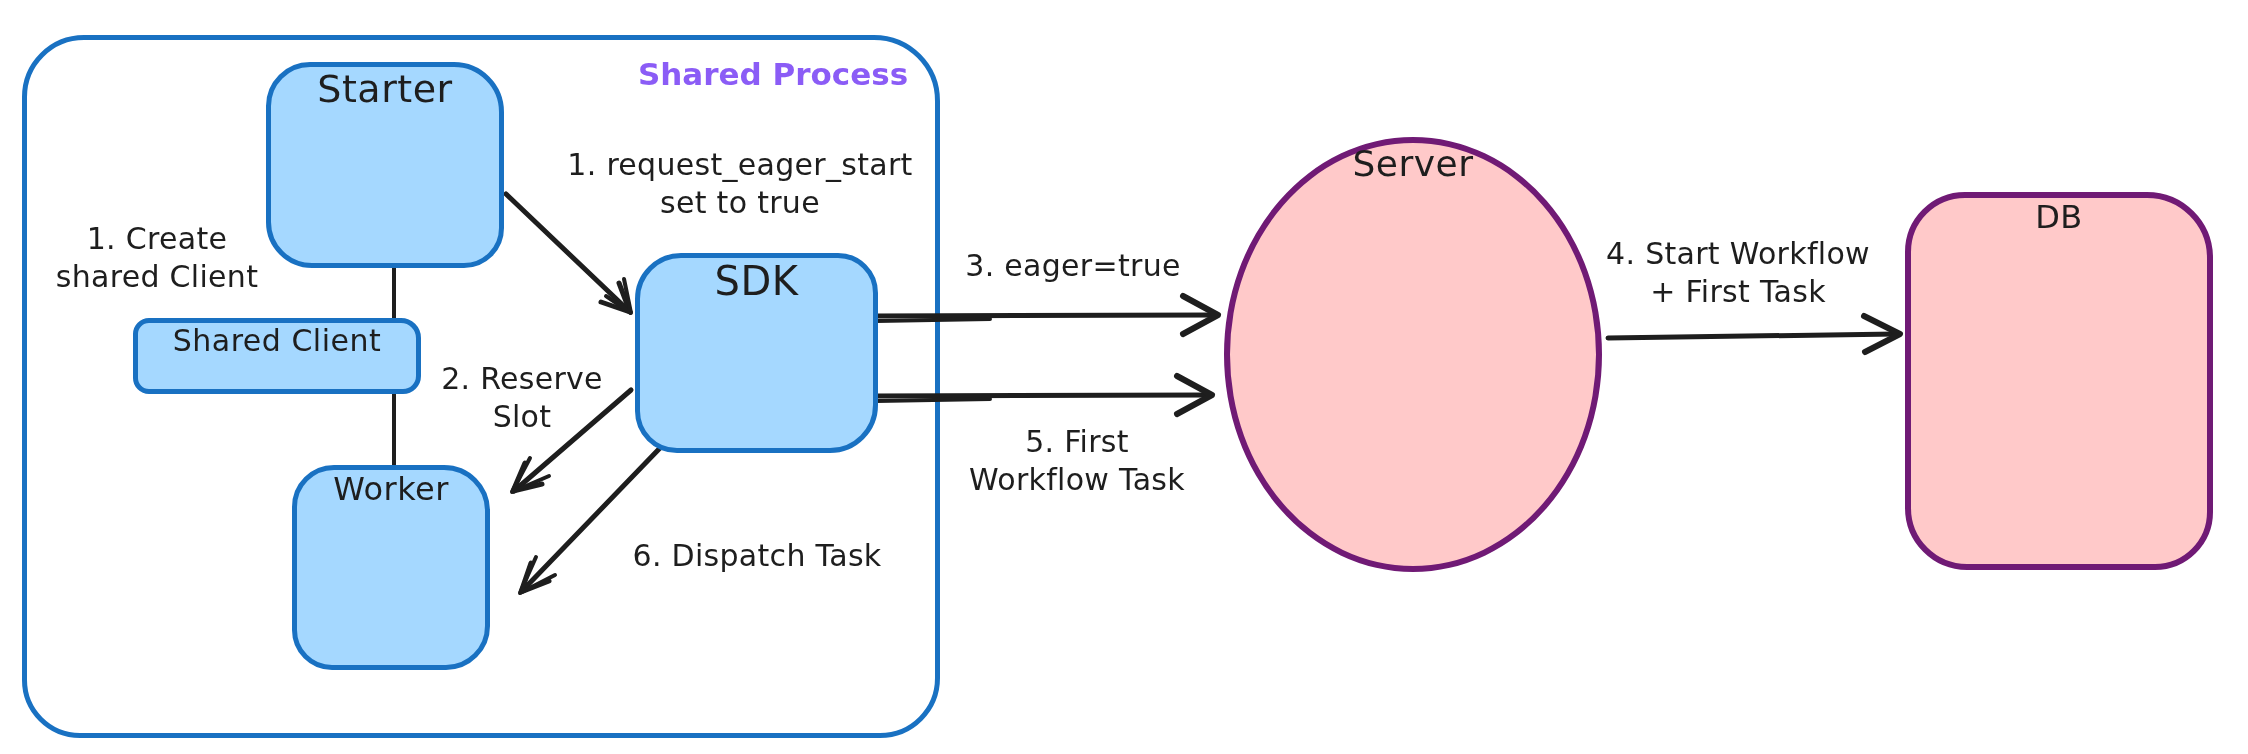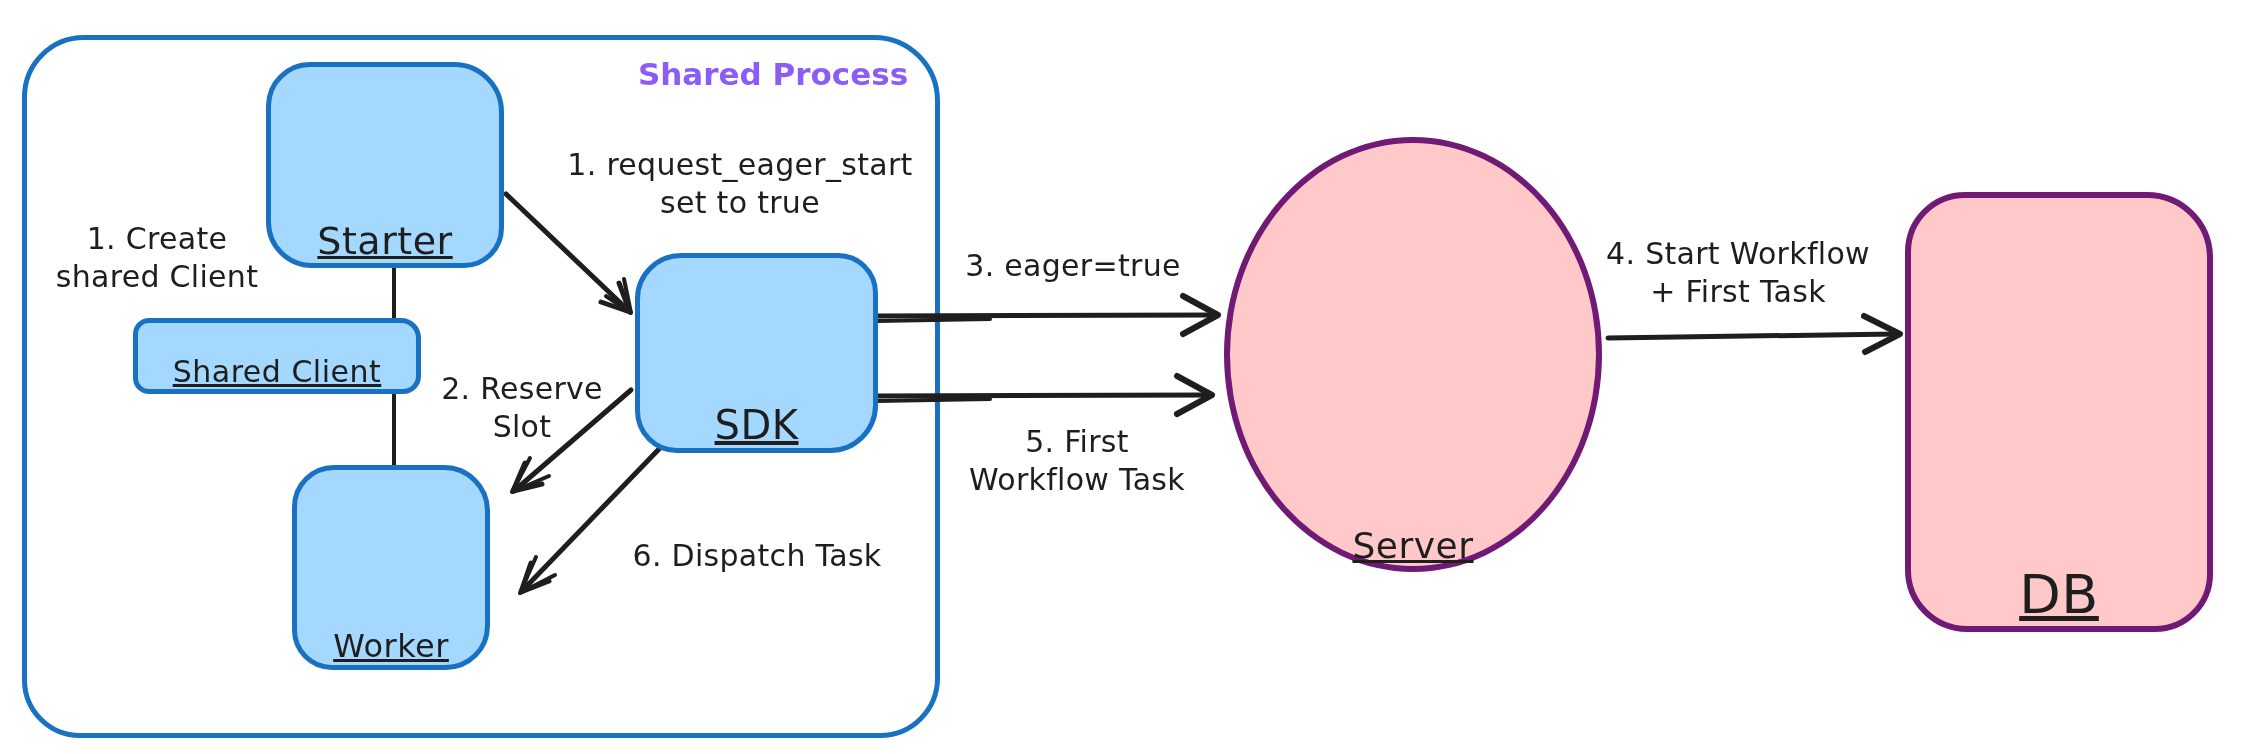--- a/index.html
+++ b/index.html
@@ -20,24 +20,23 @@
     position: absolute;
     left: 0; top: 0;
     width: 2248px;
     height: 754px;
     z-index: 1;
   }
   .shape {
     position: absolute;
     box-sizing: border-box;
     display: flex;
-    align-items: flex-end;
+    align-items: flex-start;
     justify-content: center;
     z-index: 2;
-    text-decoration: underline;
   }
   .node-label {
     color: #1e1e1e;
     letter-spacing: 0.5px;
     white-space: nowrap;
   }
   
   .process-container {
     left: 22px; top: 35px;
     width: 918px; height: 703px;
@@ -89,38 +88,38 @@
     font-size: 40px;
   }
   .node-server {
     left: 1224px; top: 137px;
     width: 378px; height: 435px;
     border-radius: 50%;
     font-size: 36px;
   }
   .node-db {
     left: 1905px; top: 192px;
-    width: 308px; height: 440px;
+    width: 308px; height: 378px;
     border-radius: 60px 66px 58px 62px;
-    font-size: 54px;
+    font-size: 32px;
   }
   .annotation {
     position: absolute;
     transform: translateX(-50%);
     text-align: center;
     font-size: 30px;
     line-height: 1.28;
     white-space: pre-line;
     color: #1e1e1e;
     letter-spacing: 0.3px;
     z-index: 3;
   }
   .ann-create        { left: 157px;  top: 220px; }
   .ann-request-eager { left: 740px;  top: 146px; }
-  .ann-reserve       { left: 522px;  top: 370px; }
+  .ann-reserve       { left: 522px;  top: 360px; }
   .ann-dispatch      { left: 757px;  top: 537px; }
   .ann-eager         { left: 1073px; top: 247px; }
   .ann-first-task    { left: 1077px; top: 423px; }
   .ann-start-wf      { left: 1738px; top: 235px; }
 </style>
 </head>
 <body>
 
 <div class="stage">
 

